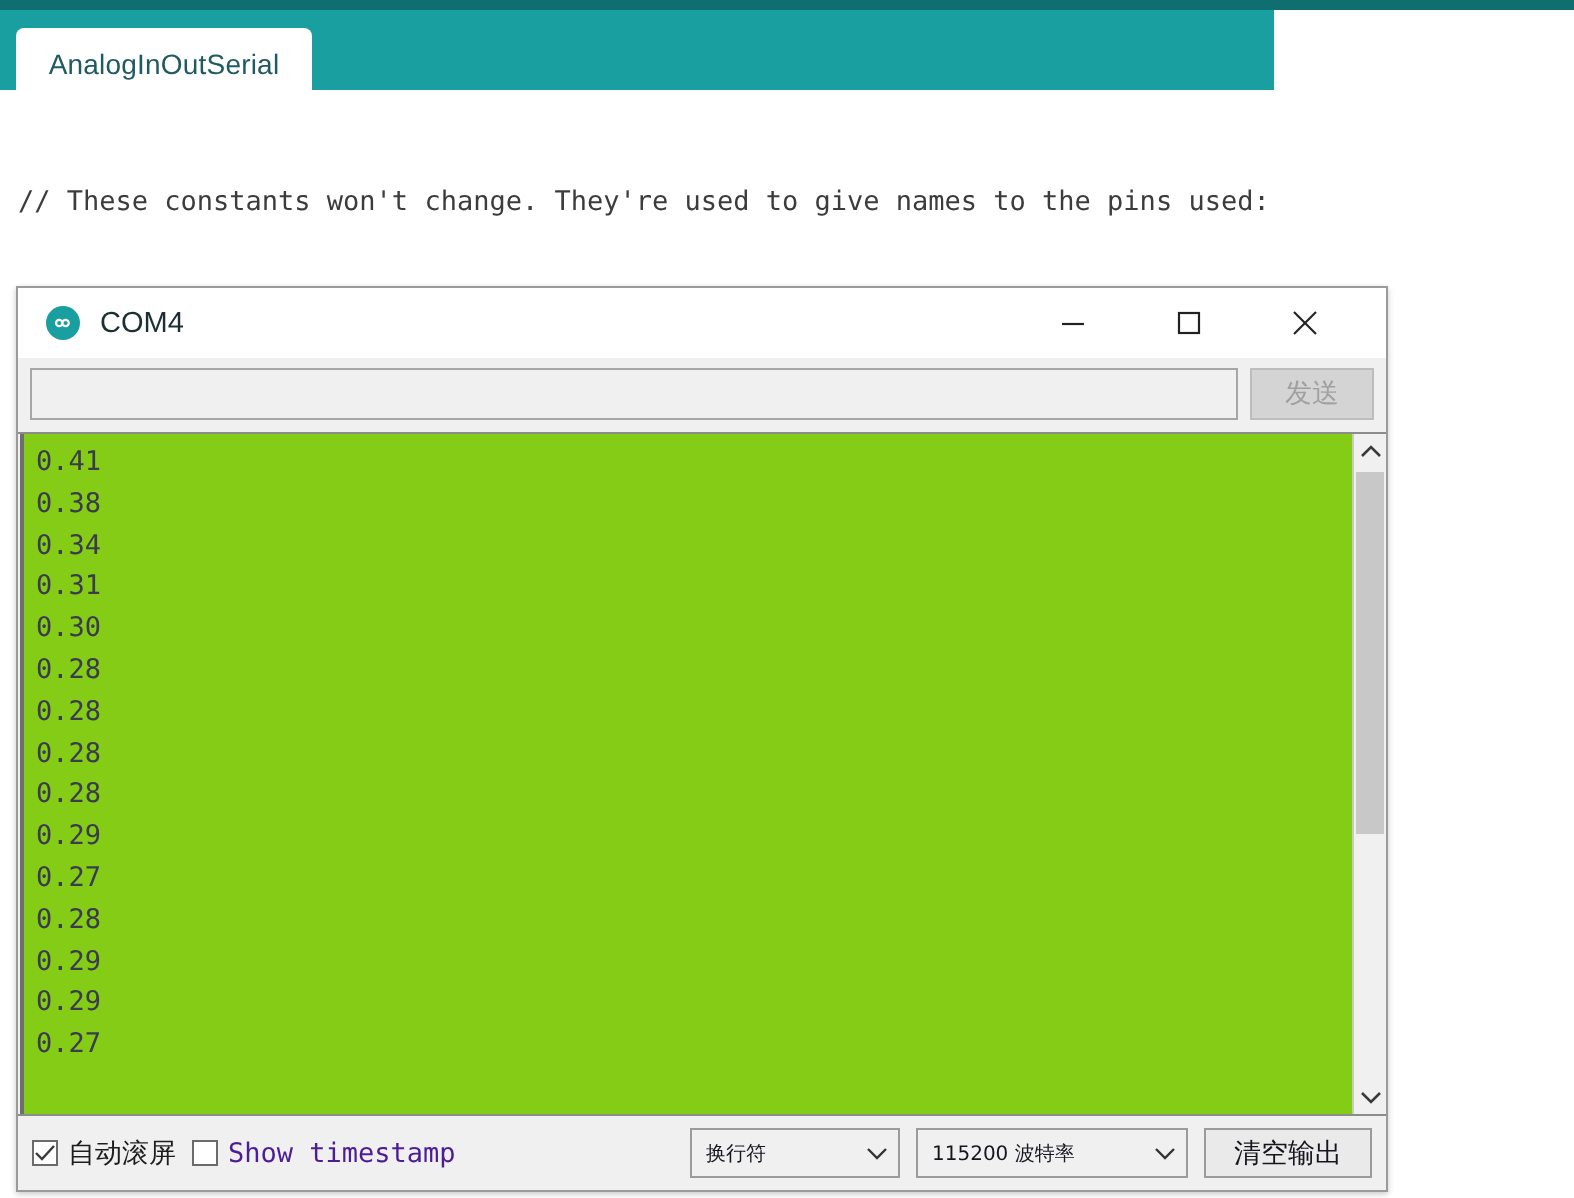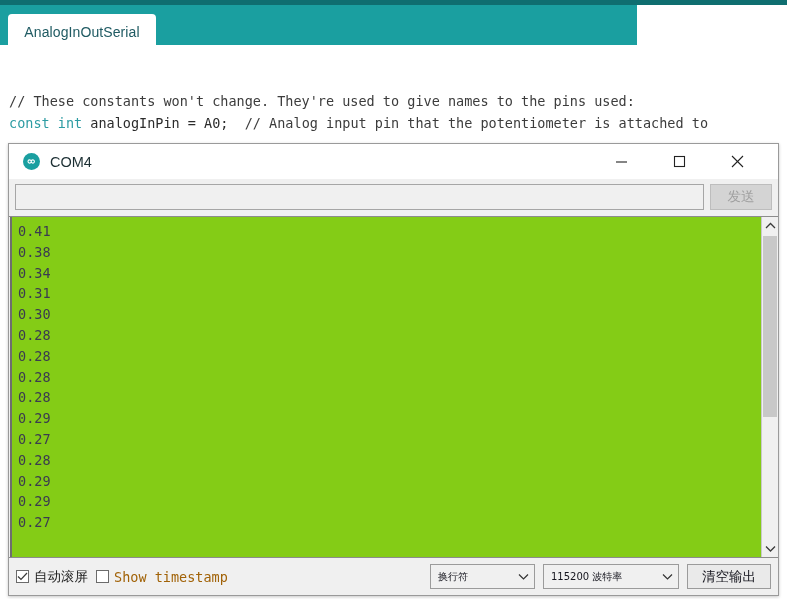--- a/index.html
+++ b/index.html
@@ -50,21 +50,21 @@
     white-space: pre;
     overflow: hidden;
   }
   #code-area .kw { color: #2d9ca3; }
   #code-area .cmt { color: #3c3c3c; }
 
   
   #serial-window {
     position: absolute;
     left: 8px; top: 143px;
-    width: 771px; height: 453px;
+    width: 686px; height: 453px;
     background: #f0f0f0;
     border: 1px solid #9a9a9a;
     box-shadow: 0 1px 3px rgba(0,0,0,.22);
     display: flex; flex-direction: column; justify-content: flex-end;
   }
 
   
   #serial-titlebar {
     height: 35px; flex: 0 0 35px;
     background: #ffffff;
@@ -184,21 +184,21 @@
     border: 1px solid #6b6b6b;
     background: #ffffff;
     display: flex; align-items: center; justify-content: center;
     color: #333;
   }
   .chk-label-cn {
     font-size: 13.5px; color: #1d1d1d;
     font-family: "DejaVu Sans", sans-serif;
   }
   .chk-label-mono {
-    font-size: 13.5px; color: #a16207;
+    font-size: 13.5px; color: #4c1d95;
     font-family: "DejaVu Sans Mono", monospace;
   }
   #bottom-spacer { flex: 1 1 auto; }
   .combo {
     height: 25px;
     border: 1px solid #9b9b9b;
     background: #f0f0f0;
     display: flex; align-items: center;
     padding: 0 4px 0 7px;
     font-size: 10px;
@@ -221,21 +221,21 @@
 </head>
 <body>
 
 <div id="ide-backdrop">
   <div id="ide-topbar-dark"></div>
   <div id="ide-tabbar">
     <div id="sketch-tab">
       <span class="tab-label">AnalogInOutSerial</span>
     </div>
   </div>
-  <div id="code-area"><div><span class="cmt">// These constants won't change. They're used to give names to the pins used:</span></div><div><span class="kw">const</span><span> </span><span class="kw">int</span><span> analogInPin = A0;  </span><span class="cmt">// Analog input pin that the potentiometer is attached to</span></div></div>
+  <div id="code-area"><div><span class="cmt">// These constants won't change. They're used to give names to the pins used:</span></div></div>
 </div>
 
 <div id="serial-window">
 
   <div id="serial-titlebar">
     <div id="arduino-logo">
       <svg width="13" height="7" viewBox="0 0 13 7" aria-hidden="true">
         <path d="M3 3.5a1.6 1.6 0 1 1 3.2 0 1.6 1.6 0 1 0 3.2 0 1.6 1.6 0 1 0-3.2 0 1.6 1.6 0 1 1-3.2 0z" fill="none" stroke="#ffffff" stroke-width="1.1"></path>
       </svg>
     </div>

